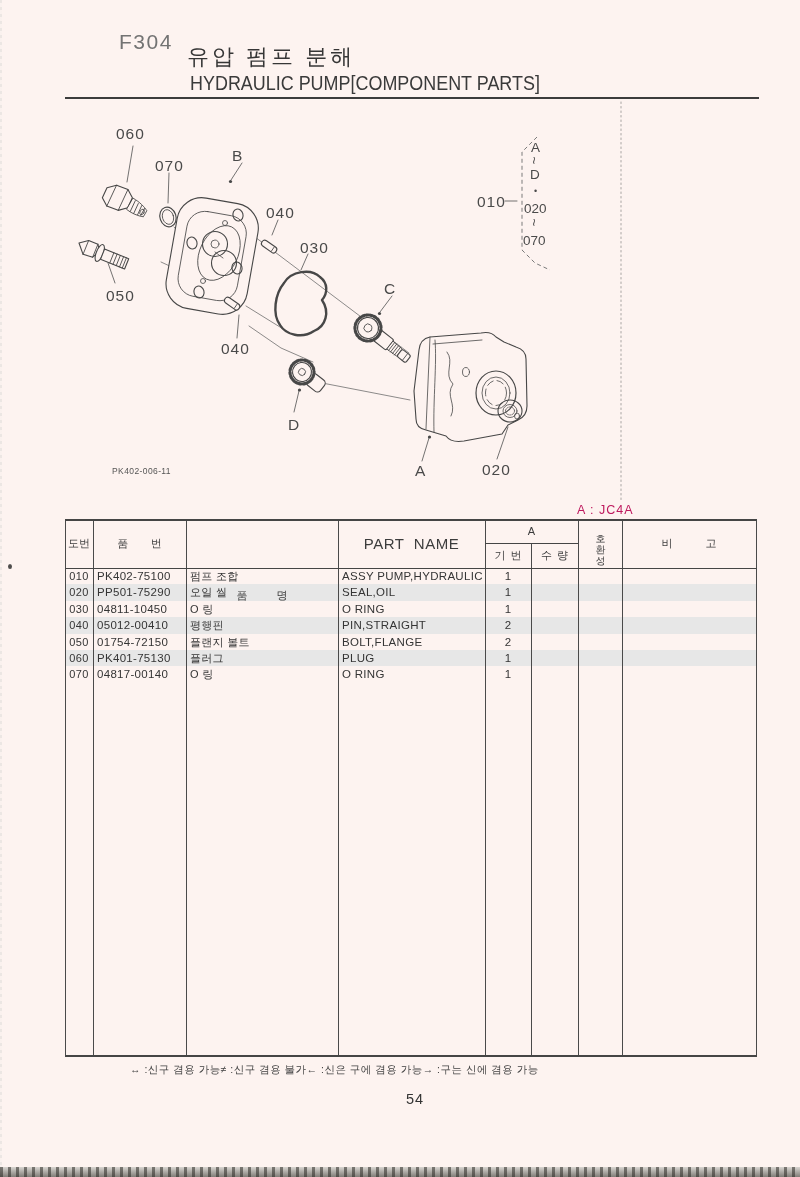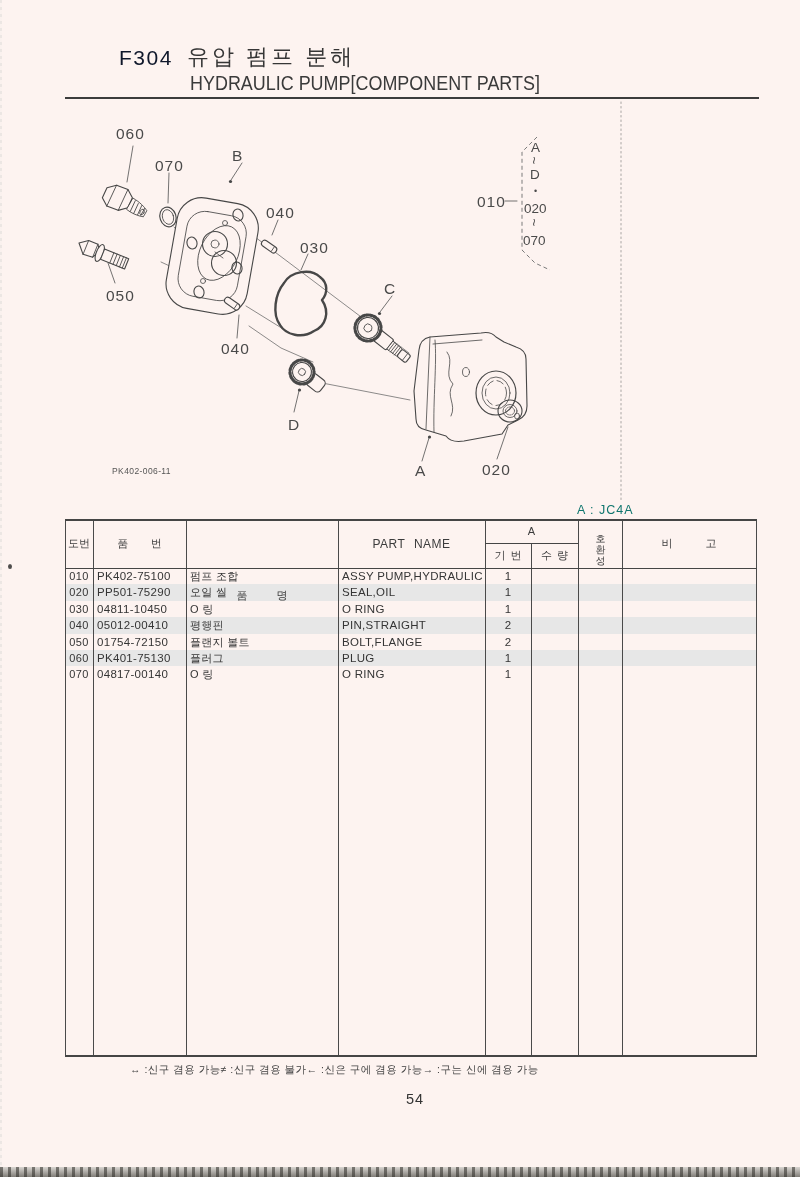--- a/index.html
+++ b/index.html
@@ -4,21 +4,21 @@
 <style>
   html,body{margin:0;padding:0;}
   body{
     width:800px;height:1177px;position:relative;overflow:hidden;
     background:#fdf3f0;
     font-family:"Liberation Sans","DejaVu Sans",sans-serif;
     color:#3f3f3f;
   }
   .abs{position:absolute;}
   
-  #code{left:119px;top:46px;font-size:21px;letter-spacing:1.5px;color:#0f172a;}
+  #code{left:119px;top:30px;font-size:21px;letter-spacing:1.5px;color:#737373;}
   #title-ko{left:187px;top:42px;font-size:22px;letter-spacing:3px;color:#363636;}
   #title-en{left:190px;top:72px;font-size:19.5px;white-space:nowrap;
             transform:scaleX(.92);transform-origin:left top;color:#3a3a3a;}
   #title-rule{left:65px;top:97px;width:694px;height:2px;background:#3c3c3c;}
   
   #diagram{left:65px;top:100px;width:700px;height:405px;}
   svg{display:block;}
   .ln{fill:none;stroke:#474747;stroke-width:1.1;stroke-linecap:round;stroke-linejoin:round;}
   .thin{stroke-width:.8;}
   .fillp{fill:#fdf3f0;}
@@ -27,21 +27,21 @@
   .leader{stroke:#5a5a5a;stroke-width:.85;}
   .guide{stroke:#6e6e6e;stroke-width:.8;}
   .dot{fill:#474747;stroke:none;}
   .dash{stroke:#7a7a7a;stroke-width:1;stroke-dasharray:4,3;fill:none;}
   .fold{stroke:#a8a5a2;stroke-width:1;stroke-dasharray:1.5,3;}
   .callout{position:absolute;font-size:15.5px;letter-spacing:1px;color:#4a4a4a;white-space:nowrap;}
   .gline{position:absolute;font-size:13.5px;color:#4a4a4a;white-space:nowrap;}
   .tilde{display:inline-block;transform:rotate(90deg);}
   .gdot{font-size:9px;}
   #figref{left:96px;top:466px;font-size:8.5px;letter-spacing:.4px;color:#555;padding-left:16px;}
-  #variant{left:577px;top:503px;font-size:12.5px;letter-spacing:1px;color:#0f766e;}
+  #variant{left:577px;top:503px;font-size:12.5px;letter-spacing:1px;color:#be185d;}
   
   #table{left:65px;top:519px;width:692px;height:538px;}
   .hline{position:absolute;left:0;width:692px;background:#454545;z-index:5;}
   .vline{position:absolute;width:1px;background:#4a4a4a;z-index:4;}
   .hcell{position:absolute;display:flex;align-items:center;justify-content:center;
          font-size:11px;color:#3c3c3c;z-index:3;white-space:nowrap;}
   .vert{writing-mode:vertical-rl;text-orientation:upright;font-size:10px;letter-spacing:1px;line-height:1;}
   .trow{position:absolute;left:0;width:692px;height:16.4px;z-index:1;}
   .trow.shaded{background:#e7e7e7;}
   .cell{position:absolute;top:0;font-size:11.5px;line-height:16.4px;color:#353535;
@@ -282,21 +282,21 @@
   <div class="vline" style="left:121px;top:0;height:538px;"></div>
   <div class="vline" style="left:273px;top:0;height:538px;"></div>
   <div class="vline" style="left:420px;top:0;height:538px;"></div>
   <div class="vline" style="left:466px;top:24px;height:514px;"></div>
   <div class="vline" style="left:513px;top:0;height:538px;"></div>
   <div class="vline" style="left:557px;top:0;height:538px;"></div>
   <div class="vline" style="left:691px;top:0;height:538px;"></div>
   <div class="hcell" style="left:0;top:0;width:28px;height:49px;">도번</div>
   <div class="hcell" style="left:28px;top:0;width:93px;height:49px;word-spacing:16px;font-family:Liberation Mono, monospace;">품 번</div>
   <div class="hcell" style="left:121px;top:8px;width:152px;height:49px;word-spacing:26px;margin-top:44px;">품 명</div>
-  <div class="hcell" style="left:273px;top:0;width:147px;height:49px;font-size:12px;letter-spacing:.5px;word-spacing:5px;">PART NAME</div>
+  <div class="hcell" style="left:273px;top:0;width:147px;height:49px;font-size:15px;letter-spacing:.5px;word-spacing:5px;">PART NAME</div>
   <div class="hcell" style="left:420px;top:0;width:93px;height:24px;">A</div>
   <div class="hcell" style="left:420px;top:24px;width:46px;height:25px;word-spacing:2px;">기 번</div>
   <div class="hcell" style="left:466px;top:24px;width:47px;height:25px;word-spacing:2px;">수 량</div>
   <div class="hcell" style="left:513px;top:0;width:44px;height:49px;">
     <span class="vert">호환성</span>
   </div>
   <div class="hcell" style="left:557px;top:0;width:134px;height:49px;word-spacing:30px;">비 고</div>
 </div>
 
 <div class="abs" id="legend">

